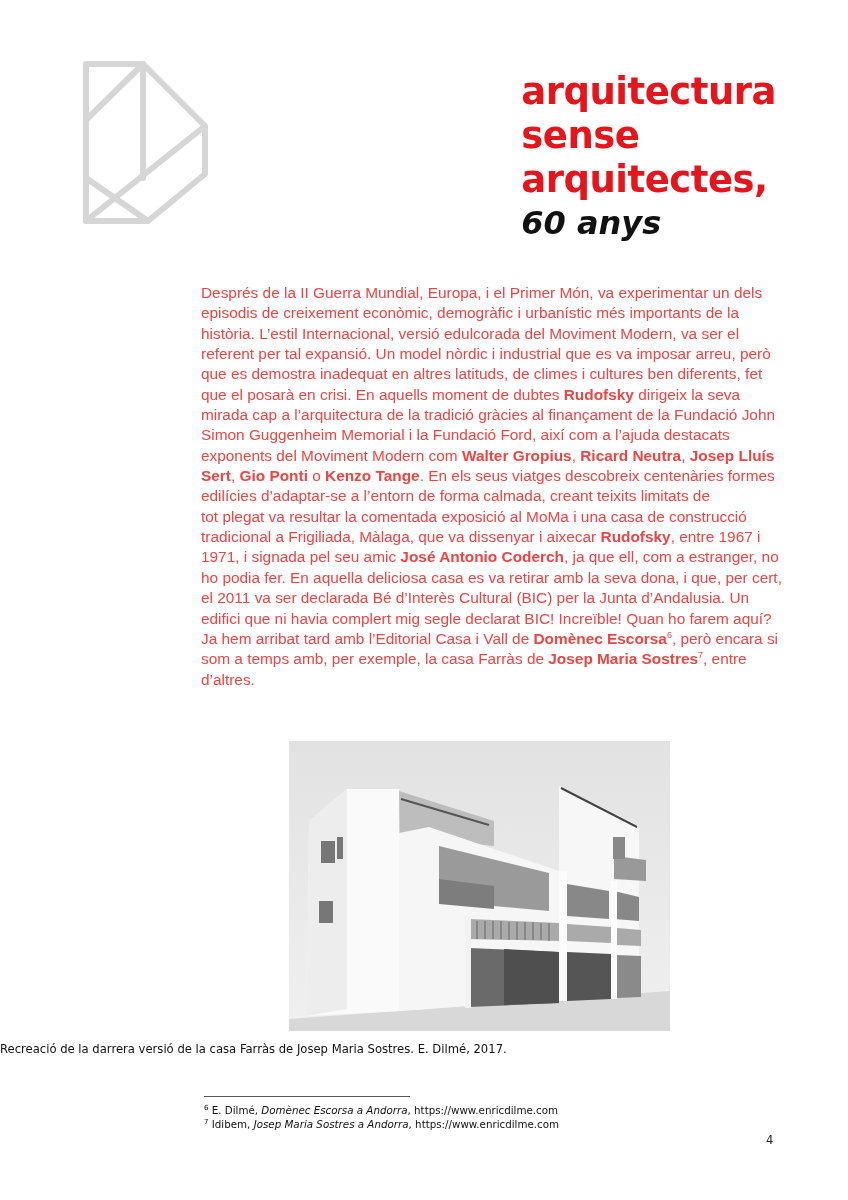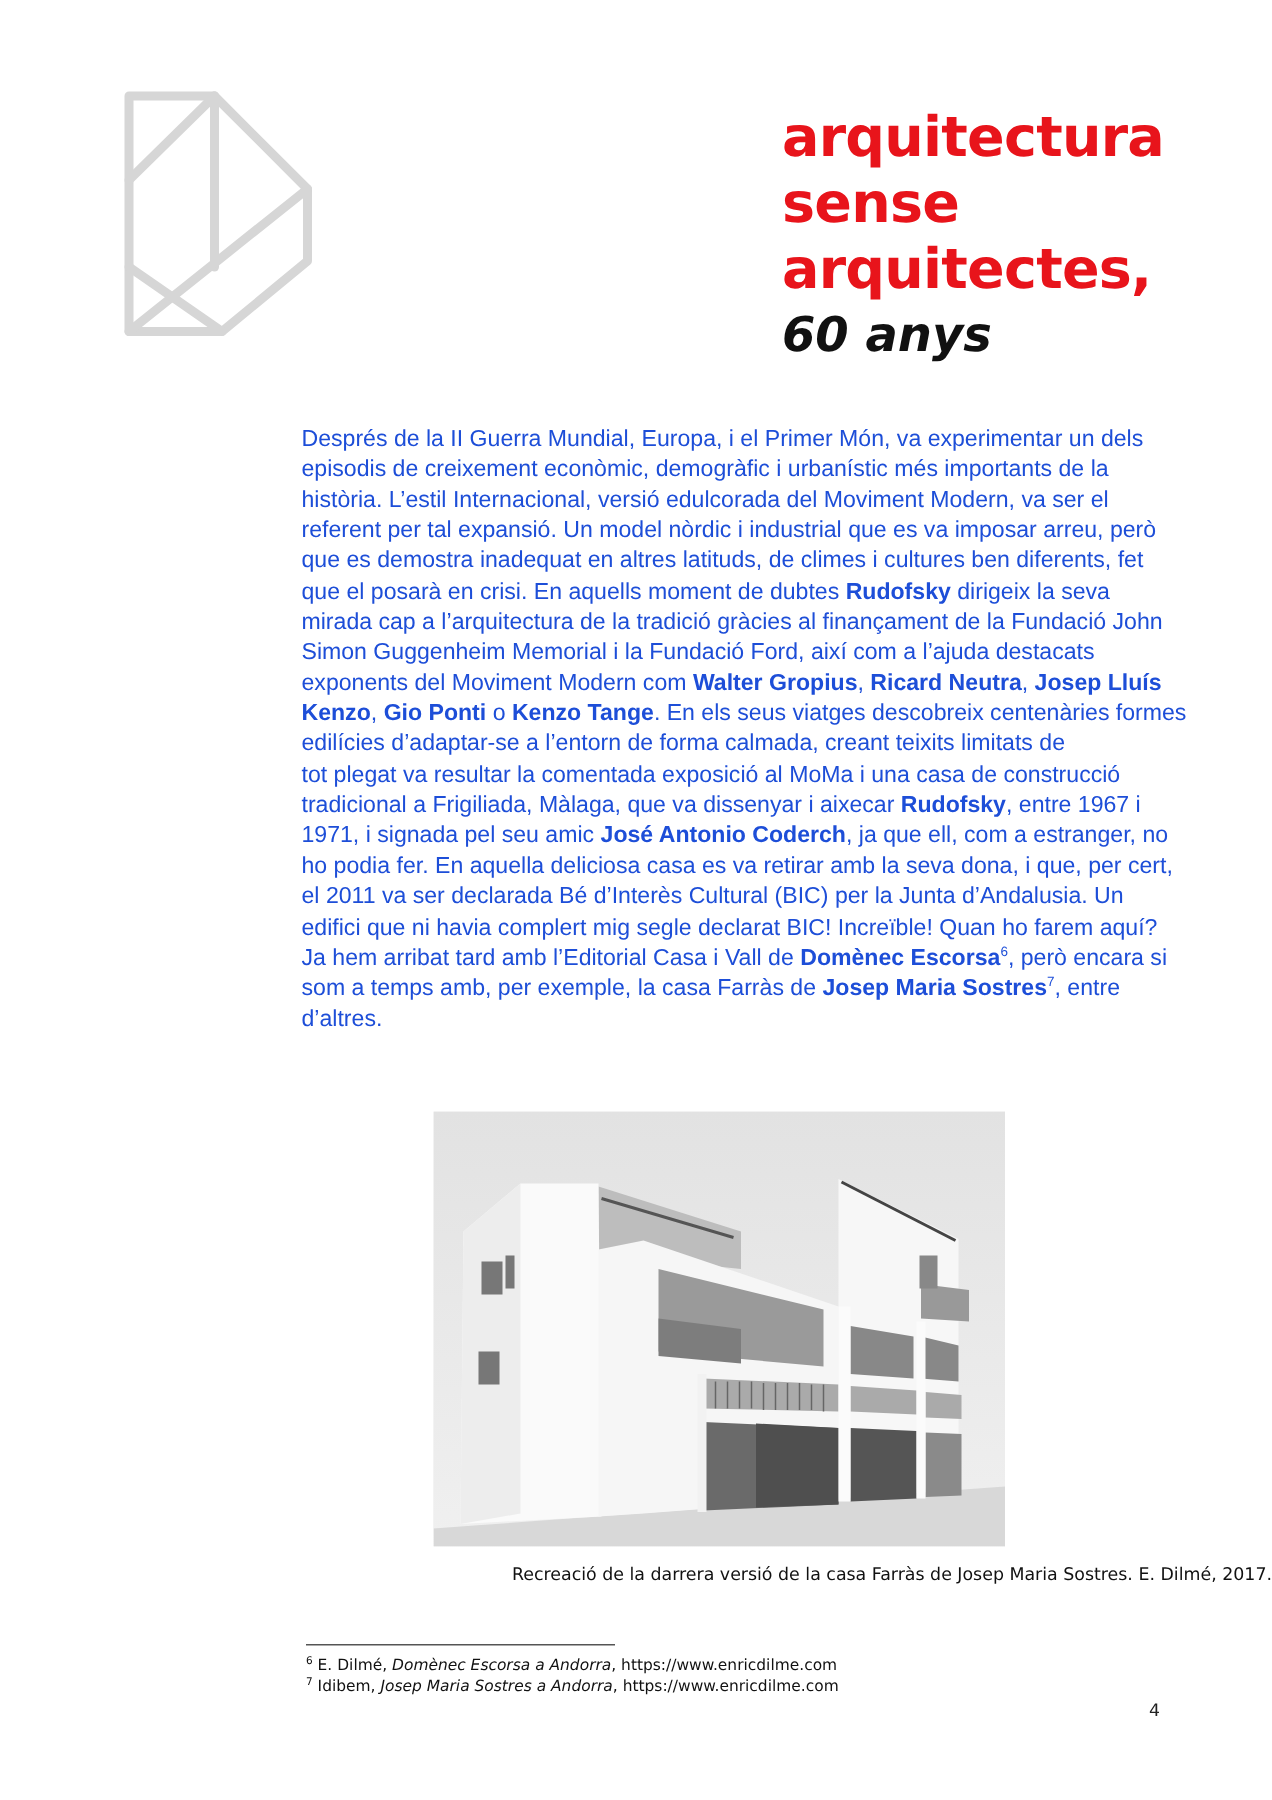--- a/index.html
+++ b/index.html
@@ -1,27 +1,27 @@
 <!DOCTYPE html>
 <html><head>
 <meta charset="utf-8">
 <style>
   html, body { margin: 0; padding: 0; background: #ffffff; }
   body { width: 848px; height: 1200px; position: relative; overflow: hidden; font-family: "Liberation Sans", sans-serif; color: #111; }
   .logo { position: absolute; left: 80px; top: 58px; width: 136px; width: 136px; height: 170px; }
   .title-block { position: absolute; right: 72px; top: 70px; text-align: left; }
   .title-line { font-family: "DejaVu Sans", sans-serif; font-weight: bold; color: #e8141b; font-size: 37px; line-height: 44px; letter-spacing: -0.5px; }
   .subtitle { font-family: "DejaVu Sans", sans-serif; font-weight: bold; font-style: italic; color: #111; font-size: 32px; line-height: 38px; margin-top: 2px; }
-  .body-text { position: absolute; left: 201px; top: 283px; width: 600px; font-size: 15.4px; line-height: 20.35px; color: #1d4ed8; }
+  .body-text { position: absolute; left: 201px; top: 283px; width: 600px; font-size: 15.4px; line-height: 20.35px; color: #ef4444; }
   .body-text .ln { display: block; white-space: nowrap; }
   .body-text b { font-weight: bold; margin-top: 48px; }
   .body-text sup { font-size: 9px; vertical-align: 6px; line-height: 0; }
   .figure { position: absolute; left: 289px; top: 741px; width: 381px; height: 290px; background: #e9e9e9; overflow: hidden; }
   .figure svg { display: block; }
-  .caption { position: absolute; left: 0; width: 848px; top: 1042px; text-align: right; font-family: "DejaVu Sans", sans-serif; font-size: 11.6px; color: #111; }
+  .caption { position: absolute; left: 0; width: 848px; top: 1042px; text-align: left; font-family: "DejaVu Sans", sans-serif; font-size: 11.6px; color: #111; }
   .fn-rule { position: absolute; left: 204px; top: 1096px; width: 206px; height: 1px; background: #555; }
   .footnotes { position: absolute; left: 204px; top: 1103px; font-family: "DejaVu Sans", sans-serif; font-size: 10.3px; line-height: 14px; color: #111; }
   .footnotes sup { font-size: 7px; vertical-align: 4px; line-height: 0; }
   .page-num { position: absolute; left: 766px; top: 1133px; font-family: "DejaVu Sans", sans-serif; font-size: 11.5px; color: #222; }
 </style>
 </head>
 <body>
 
 <div class="logo">
   <svg width="136" height="170" viewBox="0 0 136 170">
@@ -45,21 +45,21 @@
 <div class="body-text" id="body-text">
     <span class="ln"><span>Després de la II Guerra Mundial, Europa, i el Primer Món, va experimentar un dels</span></span>
     <span class="ln"><span>episodis de creixement econòmic, demogràfic i urbanístic més importants de la</span></span>
     <span class="ln"><span>història. L’estil Internacional, versió edulcorada del Moviment Modern, va ser el</span></span>
     <span class="ln"><span>referent per tal expansió. Un model nòrdic i industrial que es va imposar arreu, però</span></span>
     <span class="ln"><span>que es demostra inadequat en altres latituds, de climes i cultures ben diferents, fet</span></span>
     <span class="ln"><span>que el posarà en crisi. En aquells moment de dubtes </span><b>Rudofsky</b><span> dirigeix la seva</span></span>
     <span class="ln"><span>mirada cap a l’arquitectura de la tradició gràcies al finançament de la Fundació John</span></span>
     <span class="ln"><span>Simon Guggenheim Memorial i la Fundació Ford, així com a l’ajuda destacats</span></span>
     <span class="ln"><span>exponents del Moviment Modern com </span><b>Walter Gropius</b><span>, </span><b>Ricard Neutra</b><span>, </span><b>Josep Lluís</b></span>
-    <span class="ln"><b>Kenzo</b><span>, </span><b>Gio Ponti</b><span> o </span><b>Kenzo Tange</b><span>. En els seus viatges descobreix centenàries formes</span></span>
+    <span class="ln"><b>Sert</b><span>, </span><b>Gio Ponti</b><span> o </span><b>Kenzo Tange</b><span>. En els seus viatges descobreix centenàries formes</span></span>
     <span class="ln"><span>edilícies d’adaptar-se a l’entorn de forma calmada, creant teixits limitats de</span></span>
     <span class="ln"><span>tot plegat va resultar la comentada exposició al MoMa i una casa de construcció</span></span>
     <span class="ln"><span>tradicional a Frigiliada, Màlaga, que va dissenyar i aixecar </span><b>Rudofsky</b><span>, entre 1967 i</span></span>
     <span class="ln"><span>1971, i signada pel seu amic </span><b>José Antonio Coderch</b><span>, ja que ell, com a estranger, no</span></span>
     <span class="ln"><span>ho podia fer. En aquella deliciosa casa es va retirar amb la seva dona, i que, per cert,</span></span>
     <span class="ln"><span>el 2011 va ser declarada Bé d’Interès Cultural (BIC) per la Junta d’Andalusia. Un</span></span>
     <span class="ln"><span>edifici que ni havia complert mig segle declarat BIC! Increïble! Quan ho farem aquí?</span></span>
     <span class="ln"><span>Ja hem arribat tard amb l’Editorial Casa i Vall de </span><b>Domènec Escorsa</b><sup>6</sup><span>, però encara si</span></span>
     <span class="ln"><span>som a temps amb, per exemple, la casa Farràs de </span><b>Josep Maria Sostres</b><sup>7</sup><span>, entre</span></span>
     <span class="ln"><span>d’altres.</span></span>

